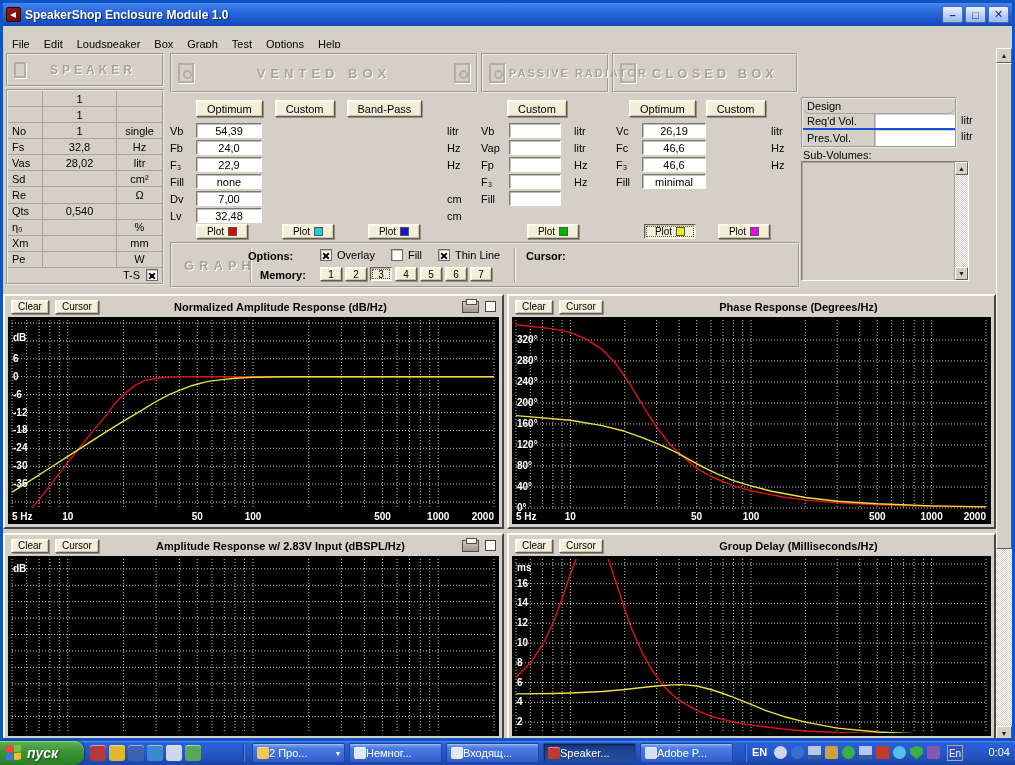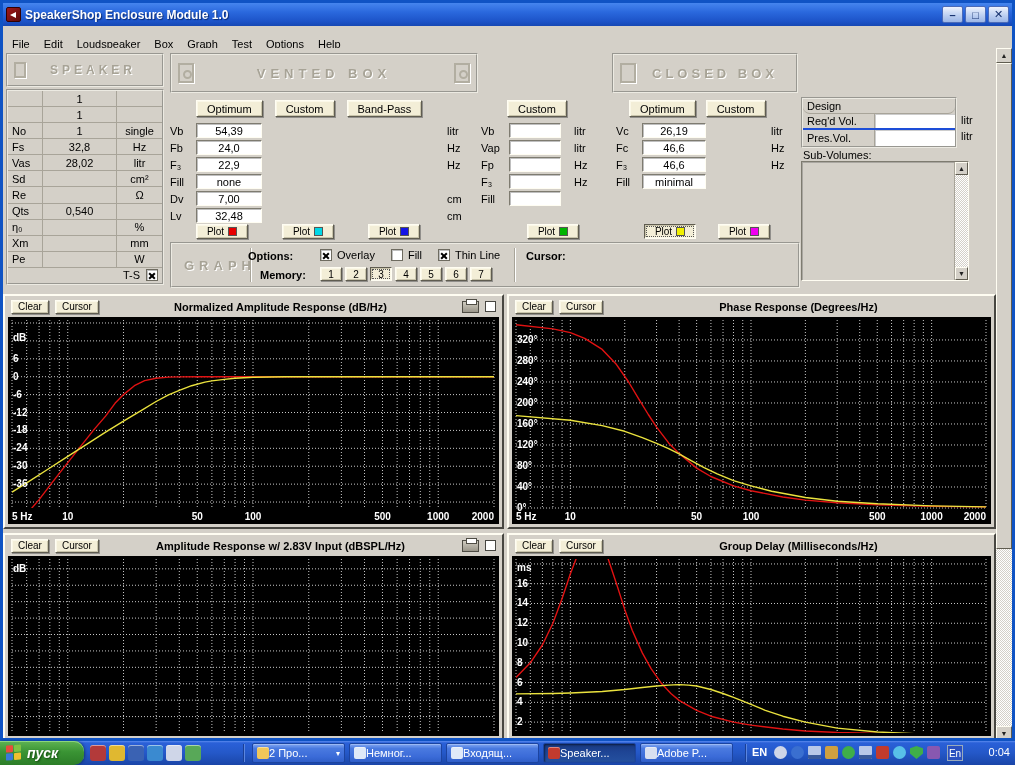--- a/index.html
+++ b/index.html
@@ -275,20 +275,24 @@
           <button class="xpbtn plotbtn">
             <span>Plot</span>
             <span class="chip" style="background: rgb(0, 216, 230);"></span>
           </button>
           <button class="xpbtn plotbtn">
             <span>Plot</span>
             <span class="chip" style="background: rgb(20, 20, 230);"></span>
           </button>
         </div>
 
+      <div class="hbox" style="left:478px;top:5px;width:128px;height:40px">
+        <span class="hicon port"></span>
+        <span class="etched h3">PASSIVE RADIATOR</span>
+      </div>
       <div id="passive-buttons" class="btnrow" style="left:504px;top:52px">
           <button class="xpbtn secbtn">Custom</button>
         </div>
       <div id="passive-fields" class="fieldcol passive" style="left:478px;top:74px;width:121px">
           <div class="frow">
             <span class="flabel">Vb</span>
             <span class="finput"></span>
             <span class="funit">litr</span>
           </div>
           <div class="frow">

